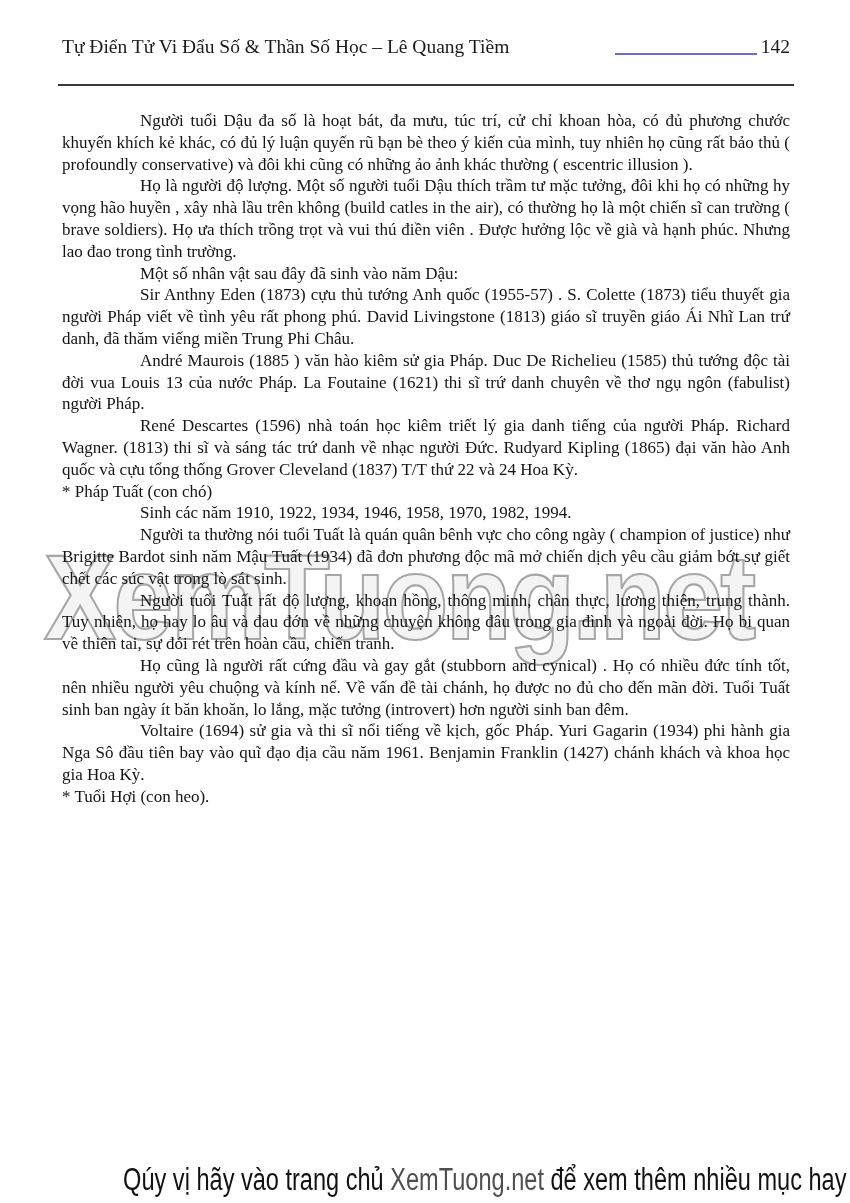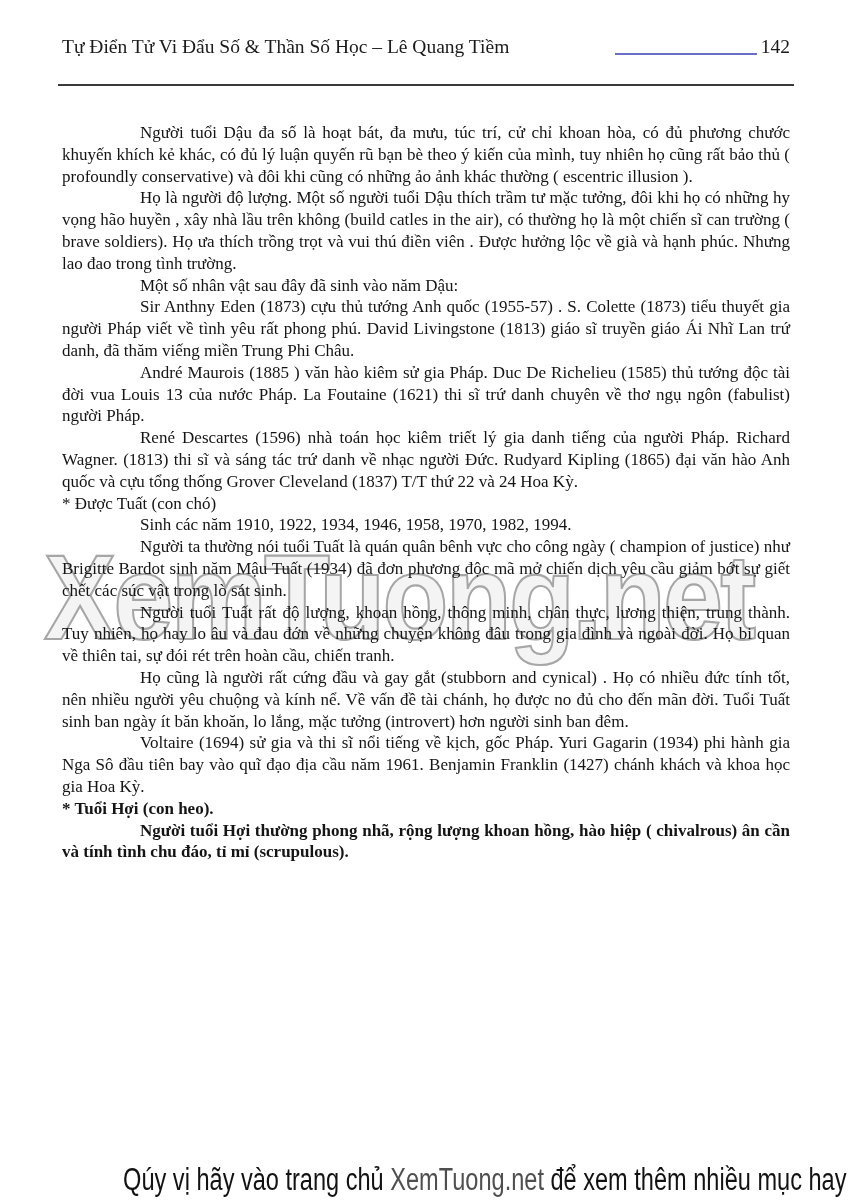--- a/index.html
+++ b/index.html
@@ -49,30 +49,30 @@
     border-bottom:2px solid #6a6ec6;
     margin-bottom:3px;
   }
   .rule {
     border:none;
     border-top:2.2px solid #3a3a3a;
     margin:26px 0 0 -4px;
     width:736px;
   }
   .body-text {
-    margin-top:36px;
+    margin-top:24px;
     font-size:17px;
     line-height:21.8px;
     text-align:justify;
   }
   .body-text p { margin:0; text-indent:78px; }
   .body-text p.heading { text-indent:0; text-align:left; }
   .mt-section  { margin-top:34px; }
   .mt-para     { margin-top:32px; }
-  .mt-section2 { margin-top:30px;font-weight:bold; }
+  .mt-section2 { margin-top:30px; }
   .u { }
   
   .footer {
     position:absolute;
     bottom:5px; left:0;
     width:850px;
     text-align:center;
     z-index:1;
   }
   .footer-inner {
@@ -107,30 +107,29 @@
 
     <div class="body-text">
 
       <p>Người tuổi Dậu đa số là hoạt bát, đa mưu, túc trí, cử chỉ khoan hòa, có đủ phương chước khuyến khích kẻ khác, có đủ lý luận quyến rũ bạn bè theo ý kiến của mình, tuy nhiên họ cũng rất bảo thủ ( profoundly conservative) và đôi khi cũng có những ảo ảnh khác thường ( escentric illusion ).</p>
       <p>Họ là người độ lượng. Một số người tuổi Dậu thích trầm tư mặc tưởng, đôi khi họ có những hy vọng hão huyền , xây nhà lầu trên không (build catles in the air), có thường họ là một chiến sĩ can trường ( brave soldiers). Họ ưa thích trồng trọt và vui thú điền viên . Được hưởng lộc về già và hạnh phúc. Nhưng lao đao trong tình trường.</p>
       <p>Một số nhân vật sau đây đã sinh vào năm Dậu:</p>
       <p>Sir Anthny Eden (1873) cựu thủ tướng Anh quốc (1955-57) . S. Colette (1873) tiểu thuyết gia người Pháp viết về tình yêu rất phong phú. David Livingstone (1813) giáo sĩ truyền giáo Ái Nhĩ Lan trứ danh, đã thăm viếng miền Trung Phi Châu.</p>
       <p>André Maurois (1885 ) văn hào kiêm sử gia Pháp. Duc De Richelieu (1585) thủ tướng độc tài đời vua Louis 13 của nước Pháp. La Foutaine (1621) thi sĩ trứ danh chuyên về thơ ngụ ngôn (fabulist) người Pháp.</p>
       <p>René Descartes (1596) nhà toán học kiêm triết lý gia danh tiếng của người Pháp. Richard Wagner. (1813) thi sĩ và sáng tác trứ danh về nhạc người Đức. Rudyard Kipling (1865) đại văn hào Anh quốc và cựu tổng thống Grover Cleveland (1837) T/T thứ 22 và 24 Hoa Kỳ.</p>
 
-      <p class="heading mt-section">* Được Tuất (con chó)</p>
+      <p class="heading mt-section">* Pháp Tuất (con chó)</p>
       <p>Sinh các năm 1910, 1922, 1934, 1946, 1958, 1970, 1982, 1994.</p>
       <p><span>Người ta thường nói tuổi Tuất là quán quân bênh vực cho công ngày ( champion of justice) như Brigitte Bardot sinh năm </span><span class="u">Mậu Tuất</span><span> (1934) đã đơn phương độc mã mở chiến dịch yêu cầu giảm bớt sự giết chết các súc vật trong lò sát sinh.</span></p>
 
       <p class="mt-para">Người tuổi Tuất rất độ lượng, khoan hồng, thông minh, chân thực, lương thiện, trung thành. Tuy nhiên, họ hay lo âu và đau đớn về những chuyện không đâu trong gia đình và ngoài đời. Họ bi quan về thiên tai, sự đói rét trên hoàn cầu, chiến tranh.</p>
       <p>Họ cũng là người rất cứng đầu và gay gắt (stubborn and cynical) . Họ có nhiều đức tính tốt, nên nhiều người yêu chuộng và kính nể. Về vấn đề tài chánh, họ được no đủ cho đến mãn đời. Tuổi Tuất sinh ban ngày ít băn khoăn, lo lắng, mặc tưởng (introvert) hơn người sinh ban đêm.</p>
       <p>Voltaire (1694) sử gia và thi sĩ nổi tiếng về kịch, gốc Pháp. Yuri Gagarin (1934) phi hành gia Nga Sô đầu tiên bay vào quĩ đạo địa cầu năm 1961. Benjamin Franklin (1427) chánh khách và khoa học gia Hoa Kỳ.</p>
 
       <p class="heading mt-section2">* Tuổi Hợi (con heo).</p>
-      <p class="mt-section2">Người tuổi Hợi thường phong nhã, rộng lượng khoan hồng, hào hiệp ( chivalrous) ân cần và tính tình chu đáo, tỉ mỉ (scrupulous).</p>
 
     </div>
   </div>
 
   <div class="footer">
     <span class="footer-inner"><span>Qúy vị hãy vào trang chủ </span><span class="footer-brand">XemTuong.net</span><span> để xem thêm nhiều mục hay khác</span></span>
   </div>
 
 </div>
 

